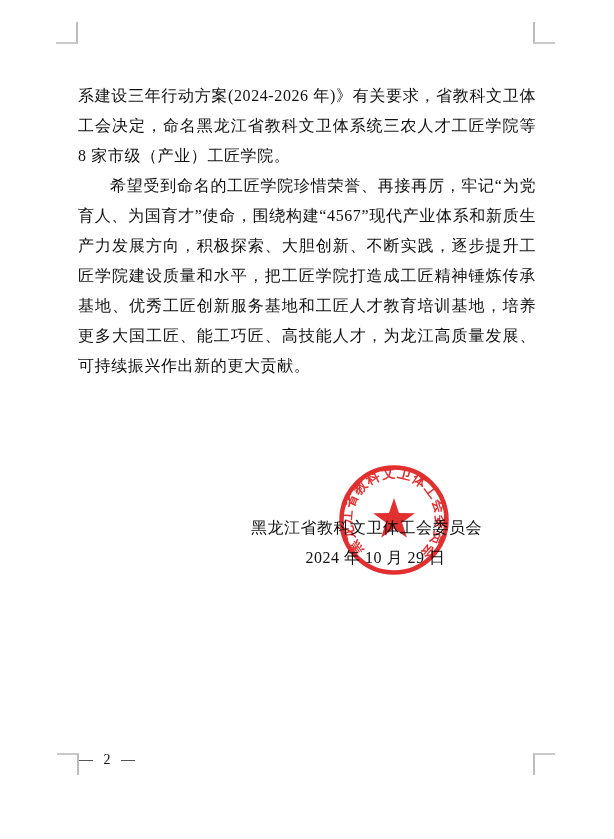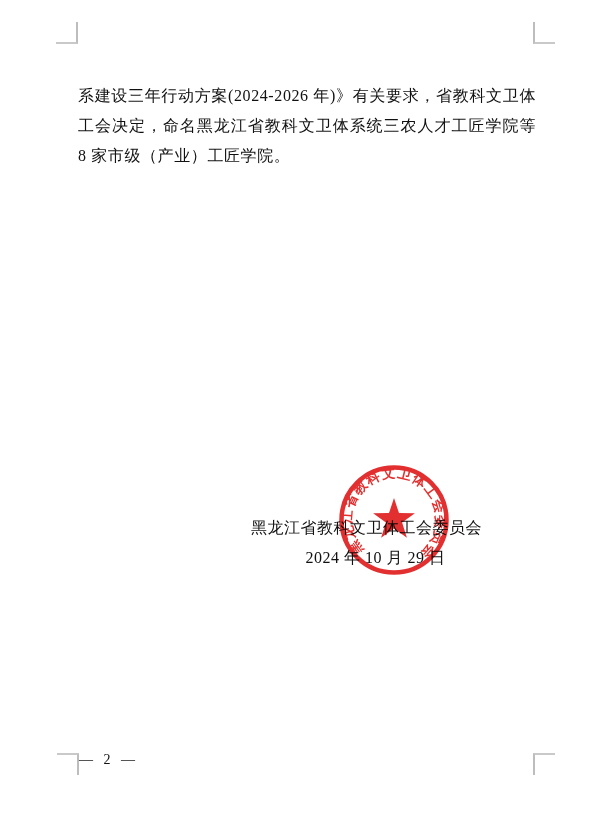--- a/index.html
+++ b/index.html
@@ -114,20 +114,21 @@
 
   <div class="page-edge-line"></div>
 
   <div class="crop tl"></div>
   <div class="crop tr"></div>
   <div class="crop bl"></div>
   <div class="crop br"></div>
 
   <div class="content">
     <p class="body-par">系建设三年行动方案(2024-2026 年)》有关要求，省教科文卫体工会决定，命名黑龙江省教科文卫体系统三农人才工匠学院等 8 家市级（产业）工匠学院。</p>
+    <p class="body-par indent">希望受到命名的工匠学院珍惜荣誉、再接再厉，牢记“为党育人、为国育才”使命，围绕构建“4567”现代产业体系和新质生产力发展方向，积极探索、大胆创新、不断实践，逐步提升工匠学院建设质量和水平，把工匠学院打造成工匠精神锤炼传承基地、优秀工匠创新服务基地和工匠人才教育培训基地，培养更多大国工匠、能工巧匠、高技能人才，为龙江高质量发展、可持续振兴作出新的更大贡献。</p>
   </div>
 
   <div class="sign-block">
     <div class="sign-line">黑龙江省教科文卫体工会委员会</div>
     <div class="date-line">2024 年 10 月 29 日</div>
   </div>
 
   <svg class="seal" viewBox="0 0 120 120" xmlns="http://www.w3.org/2000/svg">
     <defs>
       <path id="sealArc" d="M 29.95 90.05 A 42.5 42.5 0 1 1 90.05 90.05" fill="none"></path>

